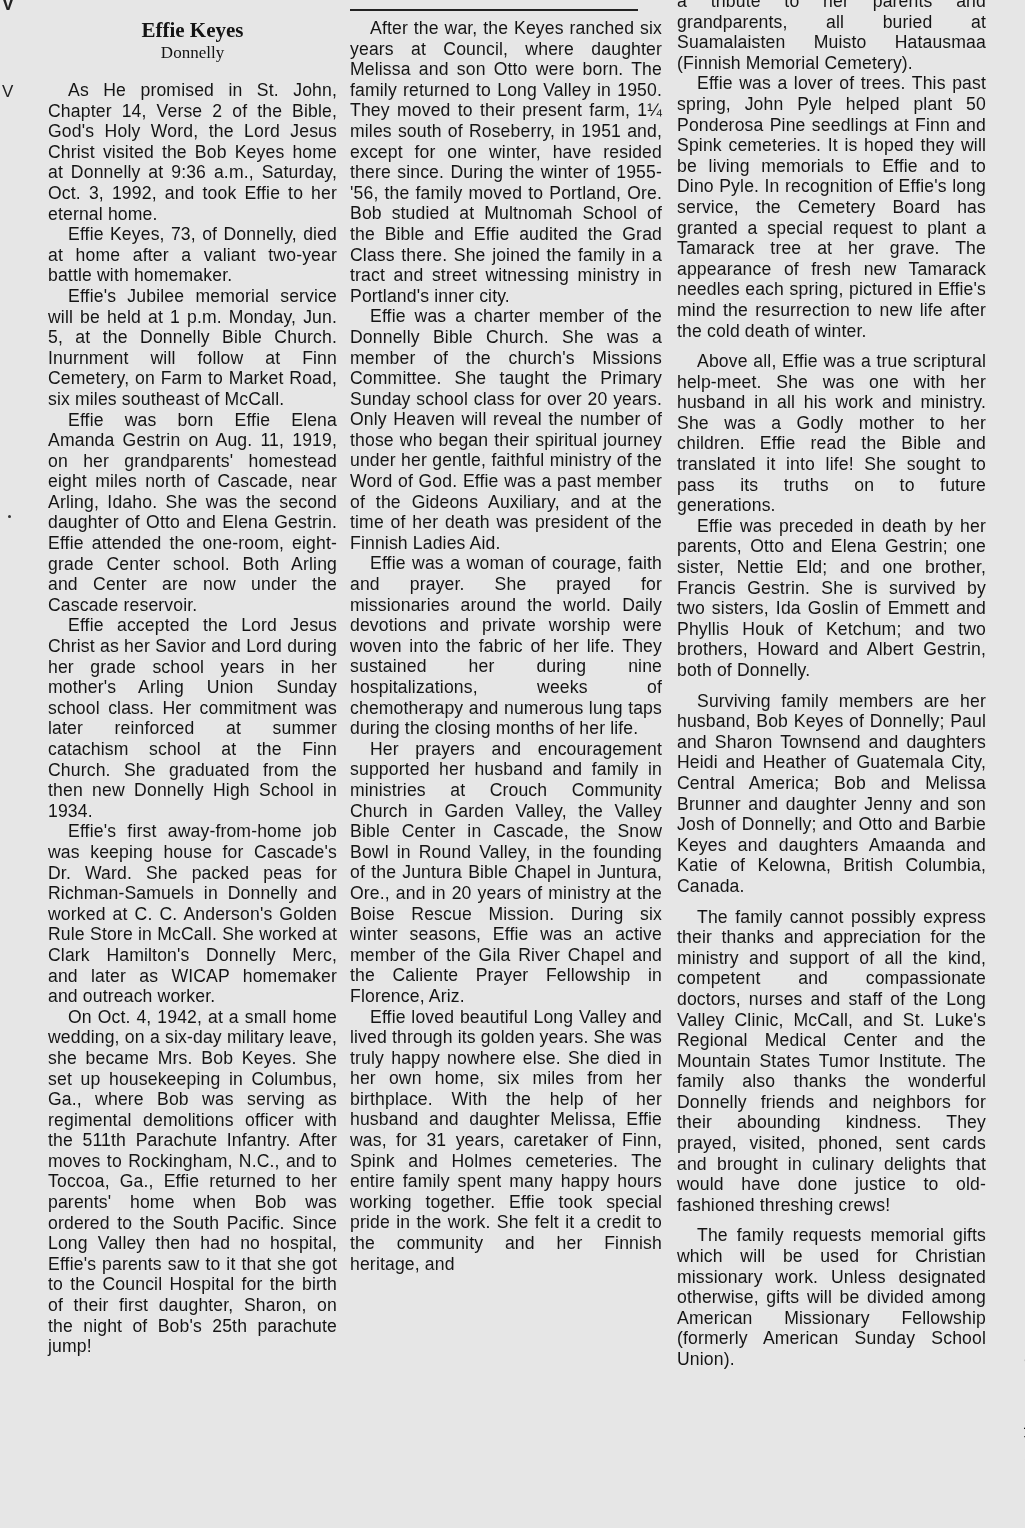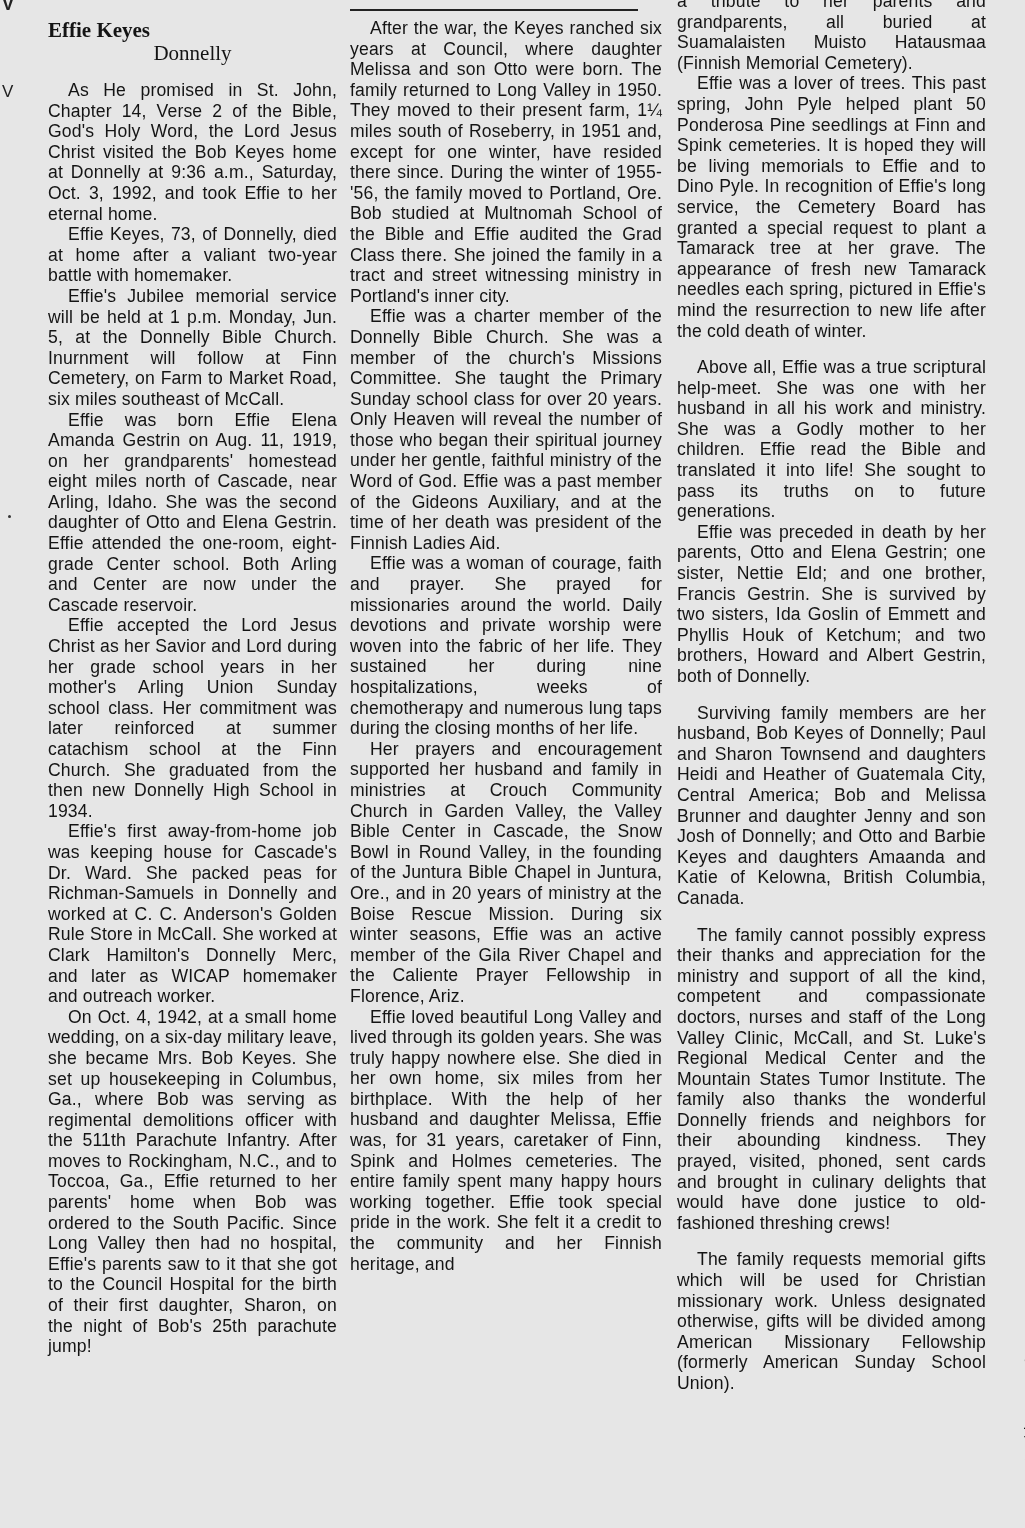--- a/index.html
+++ b/index.html
@@ -12,32 +12,32 @@
   }
   .page { position: absolute; left: 0; top: 0; width: 1025px; height: 1528px; }
   .col {
     position: absolute;
     font-size: 17.6px;
     line-height: 20.6px;
     text-align: justify;
     letter-spacing: 0.15px;
   }
   .col p { margin: 0; text-indent: 20px; }
-  .col p.gap { margin-top: 16px; }
+  .col p.gap { margin-top: 10px; }
   #col1 { left: 48px; top: 80px; width: 289px; }
   #col2 { left: 350px; top: 18px; width: 312px; }
   #col3 { left: 677px; top: -9px; width: 309px; }
   .headline {
     font-family: "Liberation Serif", serif;
-    text-align: left; font-weight: bold; font-size: 21px; line-height: 22px;
+    text-align: center; font-weight: bold; font-size: 21px; line-height: 22px;
     position: absolute; left: 48px; width: 289px; top: 19px;
   }
   .subhead {
     font-family: "Liberation Serif", serif;
-    text-align: center; font-size: 21px; line-height: 22px;
+    text-align: center; font-size: 17px; line-height: 22px;
     position: absolute; left: 48px; width: 289px; top: 42px;
   }
   .rule {
     position: absolute; left: 350px; top: 9px; width: 288px; height: 2px; background: #222;
   }
   .margin-mark { position: absolute; font-size: 18px; color: #222; }
   .edge-col {
     position: absolute; left: 1024px; top: 1265px; width: 40px;
     font-size: 19px; line-height: 20.6px; overflow: hidden; white-space: nowrap;
   }

